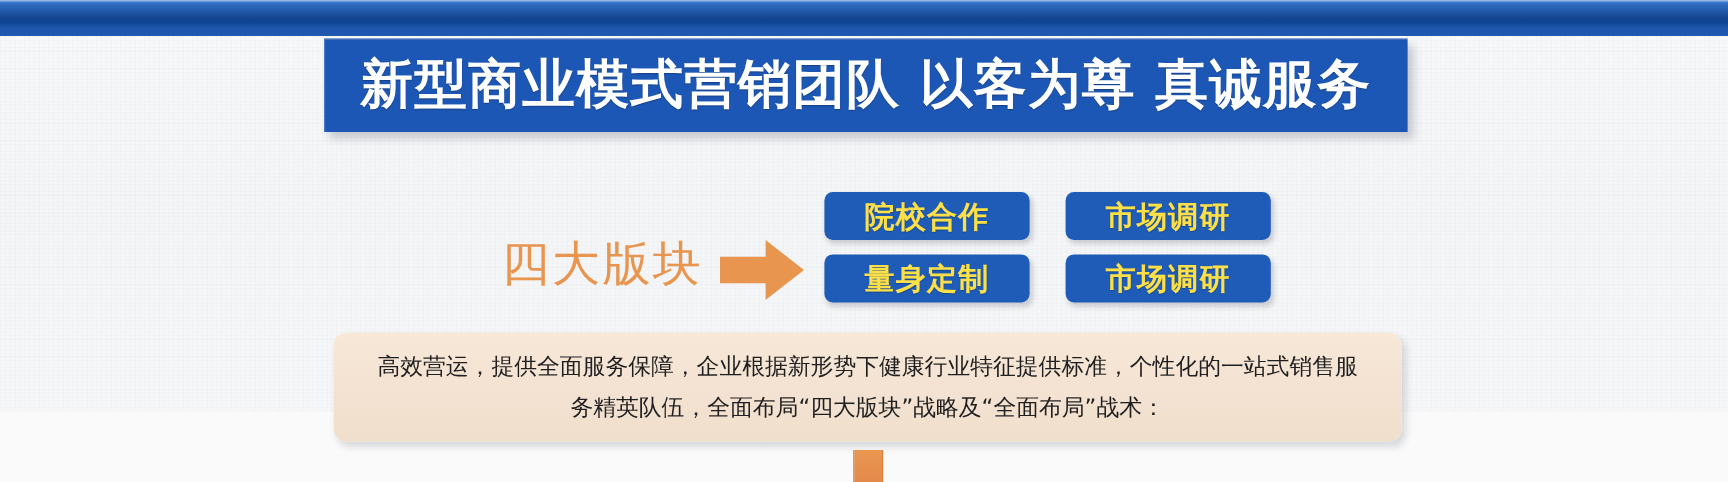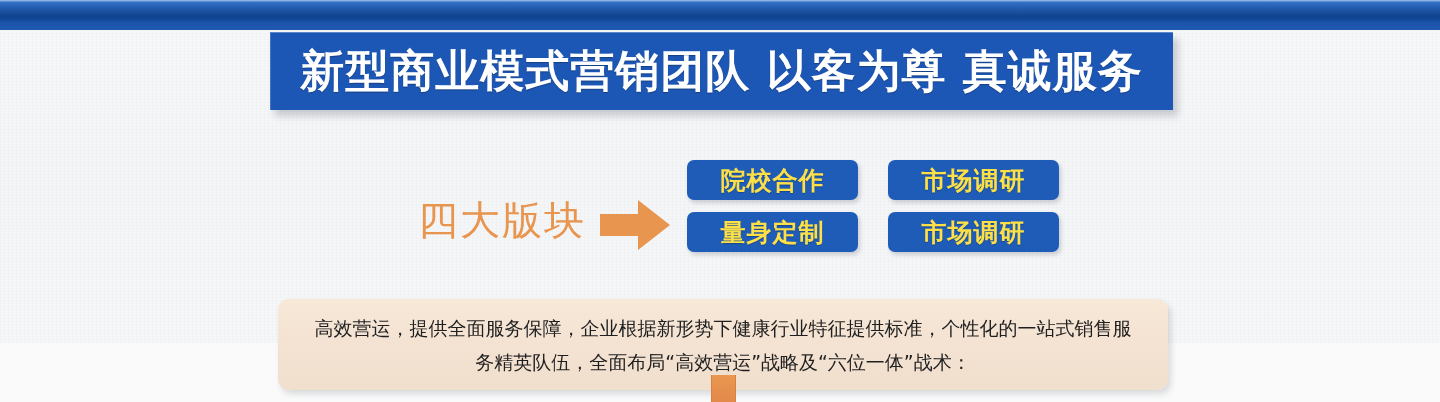--- a/index.html
+++ b/index.html
@@ -150,21 +150,20 @@
     height: 91px;
     background: linear-gradient(180deg, #f7e8d8 0%, #f4e3d3 45%, #f1dfcd 100%);
     border-radius: 11px;
     box-shadow: 3px 4px 6px rgba(40,50,70,0.16);
     display: flex;
     flex-direction: column;
     align-items: center;
     justify-content: center;
     box-sizing: border-box;
     padding: 0 26px;
-    margin-top: 22px;
   }
   .paragraph-line {
     color: #1f1f1f;
     font-size: 19px;
     line-height: 34px;
     white-space: nowrap;
     text-align: center;
   }
   .paragraph-line.line2 {
     text-indent: 0;
@@ -217,18 +216,18 @@
     <div class="box">
       <span>量身定制</span>
     </div>
     <div class="box">
       <span>市场调研</span>
     </div>
   </div>
 
   <div class="paragraph-card">
     <div class="paragraph-line">高效营运，提供全面服务保障，企业根据新形势下健康行业特征提供标准，个性化的一站式销售服</div>
-    <div class="paragraph-line line2">务精英队伍，全面布局“高效营运”战略及“六位一体”战术：</div>
+    <div class="paragraph-line line2">务精英队伍，全面布局“四大版块”战略及“全面布局”战术：</div>
   </div>
 
   <div class="connector"></div>
 
 </div>
 
 </body></html>

